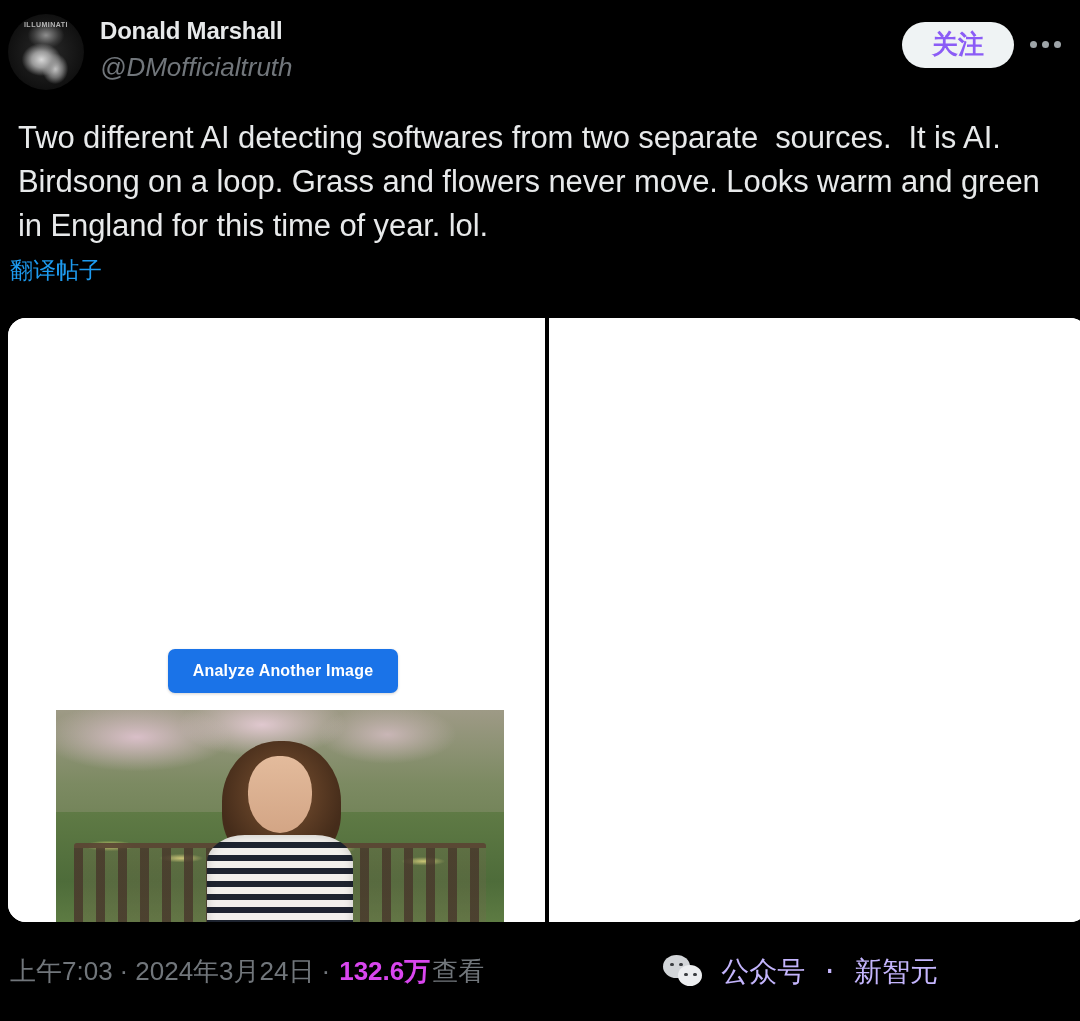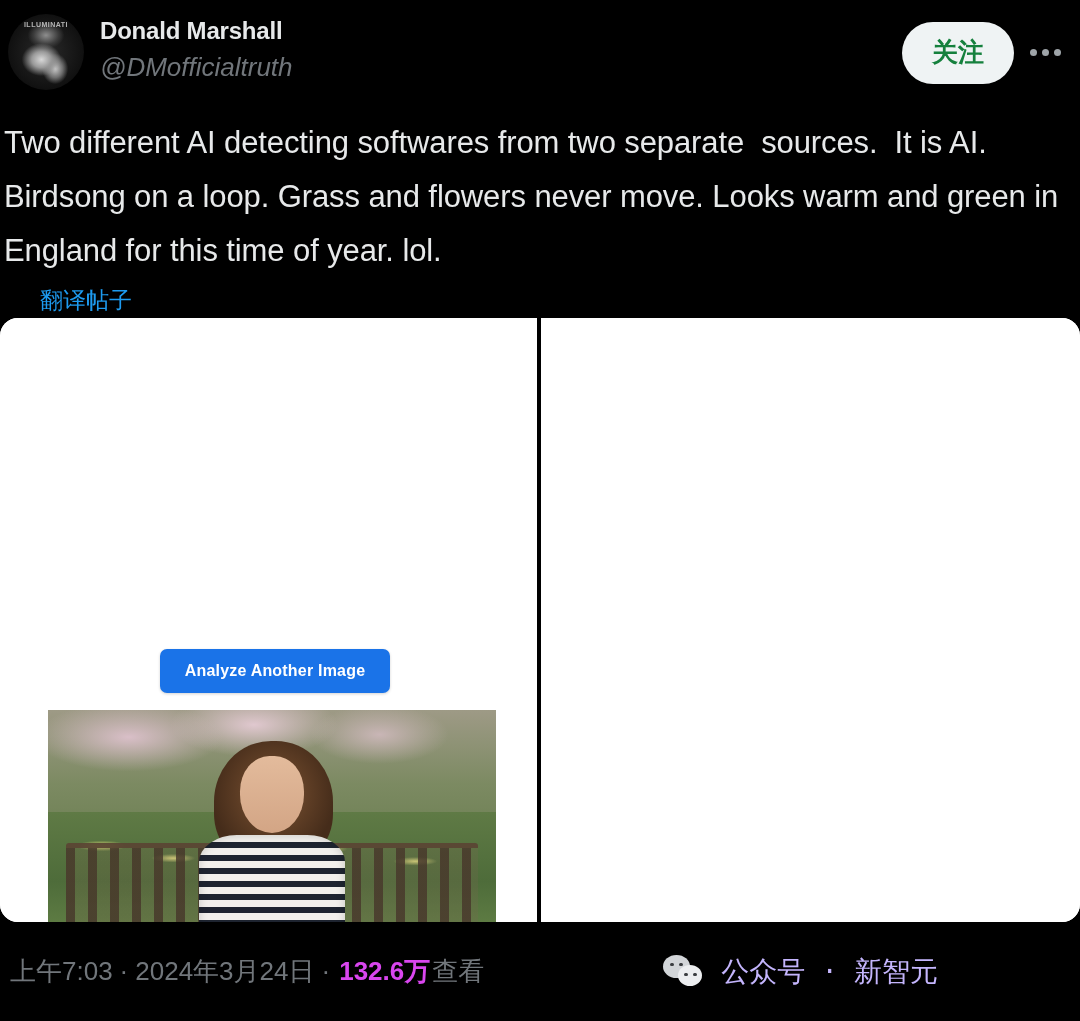--- a/index.html
+++ b/index.html
@@ -78,26 +78,26 @@
   }
 
   .header-actions {
     display: flex;
     align-items: center;
     gap: 10px;
     padding-top: 12px;
   }
   .follow-btn {
     background: #eff3f4;
-    color: #15803d;
+    color: #8b5cf6;
     border: none;
     border-radius: 999px;
     font-size: 26px;
     font-weight: bold;
-    padding: 16px 30px;
+    padding: 8px 30px;
     font-family: "Liberation Sans", "DejaVu Sans", sans-serif;
     cursor: pointer;
     line-height: 1.15;
   }
   .more-btn {
     width: 42px;
     height: 42px;
     display: flex;
     align-items: center;
     justify-content: center;
@@ -108,35 +108,34 @@
   }
   .more-btn i {
     width: 7px; height: 7px;
     border-radius: 50%;
     background: #9ea4a8;
     display: block;
   }
 
   
   .tweet-text {
-    padding: 12px 18px 0 4px;
+    padding: 12px 18px 0 18px;
     font-size: 31px;
-    line-height: 54px;
+    line-height: 44px;
     color: #e7e9ea;
     letter-spacing: -0.1px;
     white-space: pre-wrap;
   }
   .translate-link {
     display: inline-block;
     padding: 6px 0 0 10px;
     font-size: 23px;
     color: #1d9bf0;
     cursor: pointer;
     line-height: 32px;
-    margin-left: 30px;
   }
 
   
   .media-row {
     position: absolute;
     left: 0;
     top: 318px;
     width: 1080px;
     height: 604px;
     display: flex;
@@ -146,20 +145,21 @@
 
   .card {
     position: relative;
     background: #ffffff;
     overflow: hidden;
     flex: 0 0 auto;
   }
   .card-left {
     width: 537px;
     border-radius: 18px 0 0 18px;
+    margin-left: 8px;
   }
   .card-right {
     width: 539px;
     border-radius: 0 18px 18px 0;
   }
 
   
   .app {
     position: absolute;
     left: 0;

